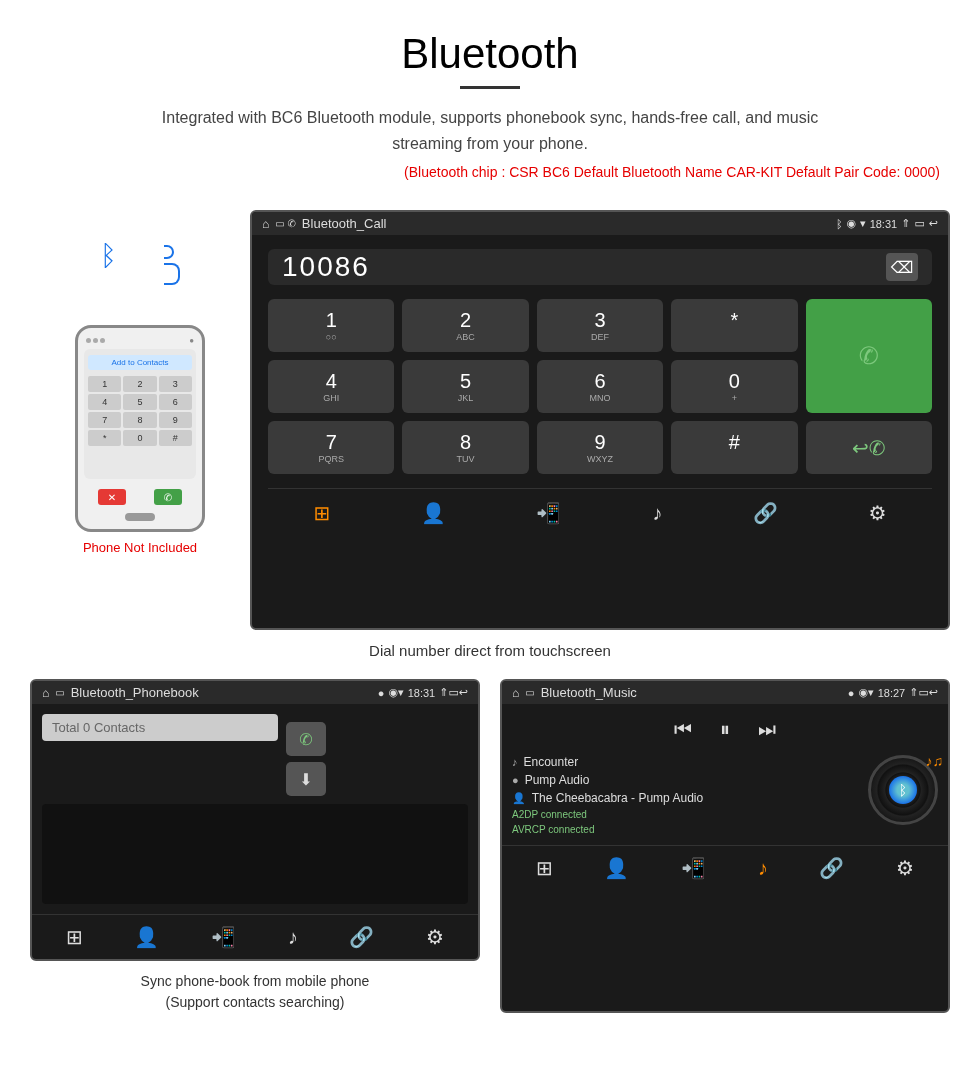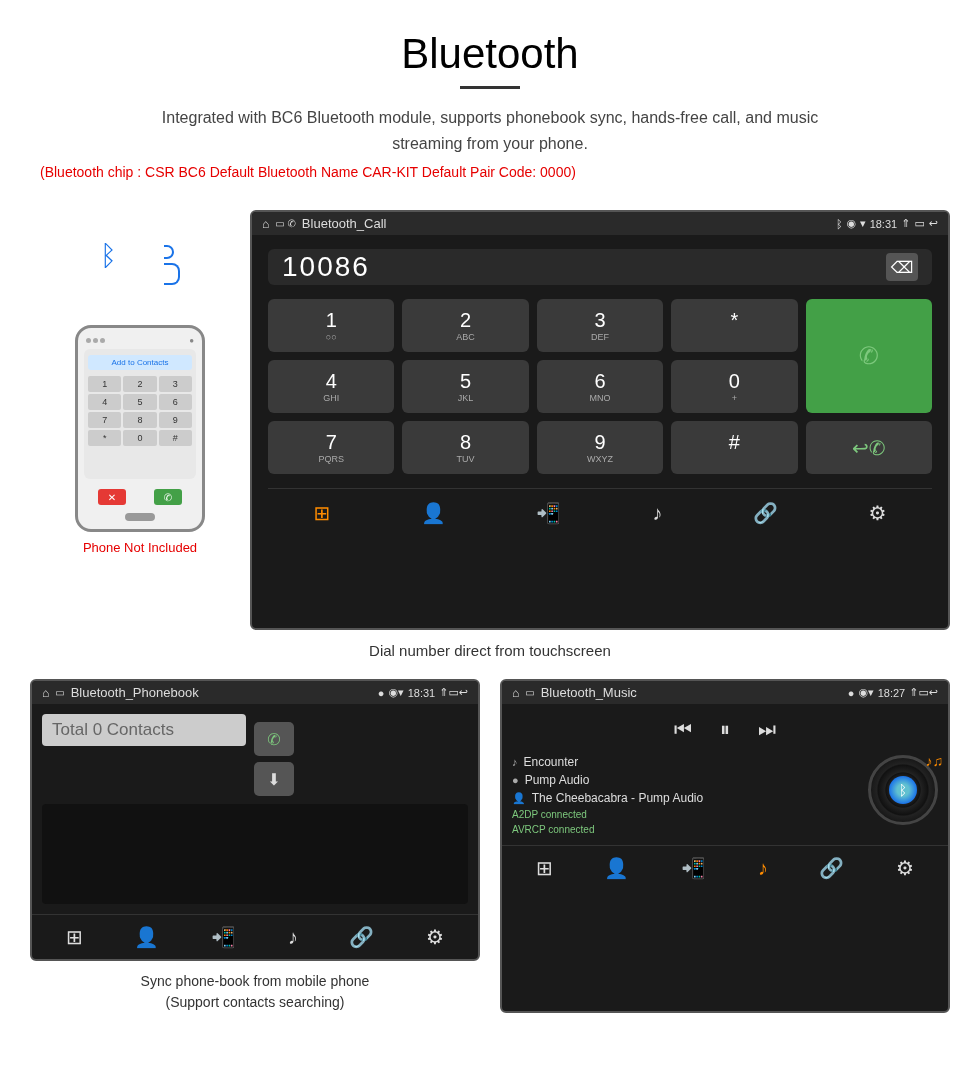--- a/index.html
+++ b/index.html
@@ -31,21 +31,21 @@
       font-size: 16px;
       color: #444;
       line-height: 1.6;
       max-width: 700px;
       margin: 0 auto 8px;
       text-align: center;
     }
     .specs-line {
       font-size: 14px;
       color: #e60000;
-      text-align: left;
+      text-align: right;
       margin-bottom: 20px;
     }
 
     
     .main-content {
       padding: 0 30px;
     }
 
     
     .top-section {
@@ -276,23 +276,23 @@
       flex: 1;
     }
 
     .phonebook-body {
       padding: 10px 10px;
     }
     .search-box {
       background: #ccc;
       border-radius: 4px;
       padding: 6px 10px;
-      font-size: 17px;
+      font-size: 13px;
       color: #666;
-      width: 204px;
+      width: 236px;
     }
     .phonebook-actions {
       display: flex;
       flex-direction: column;
       align-items: flex-end;
       gap: 6px;
       margin-top: 8px;
     }
     .action-btn-sm {
       width: 40px;

